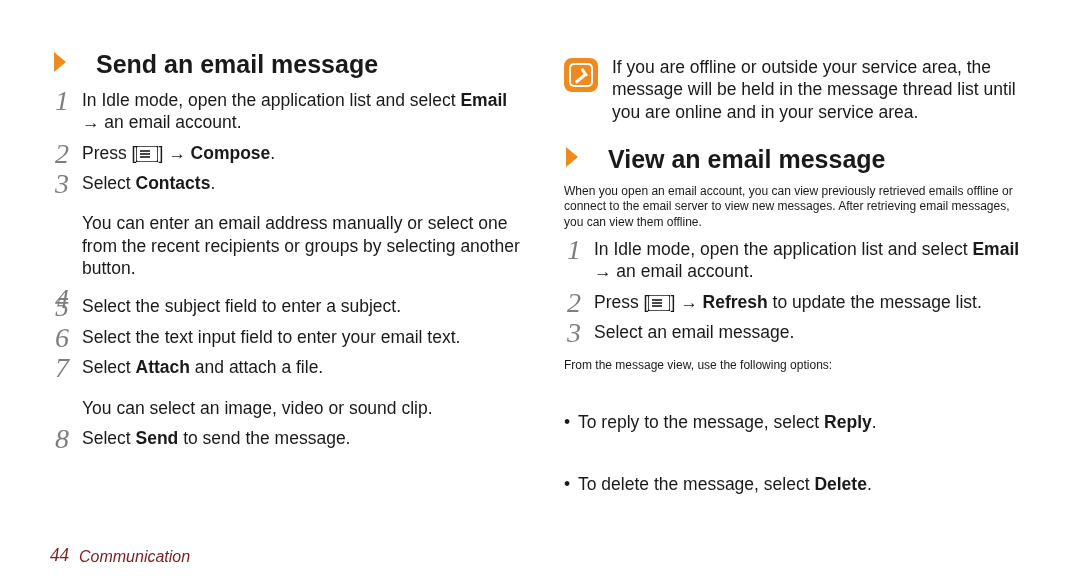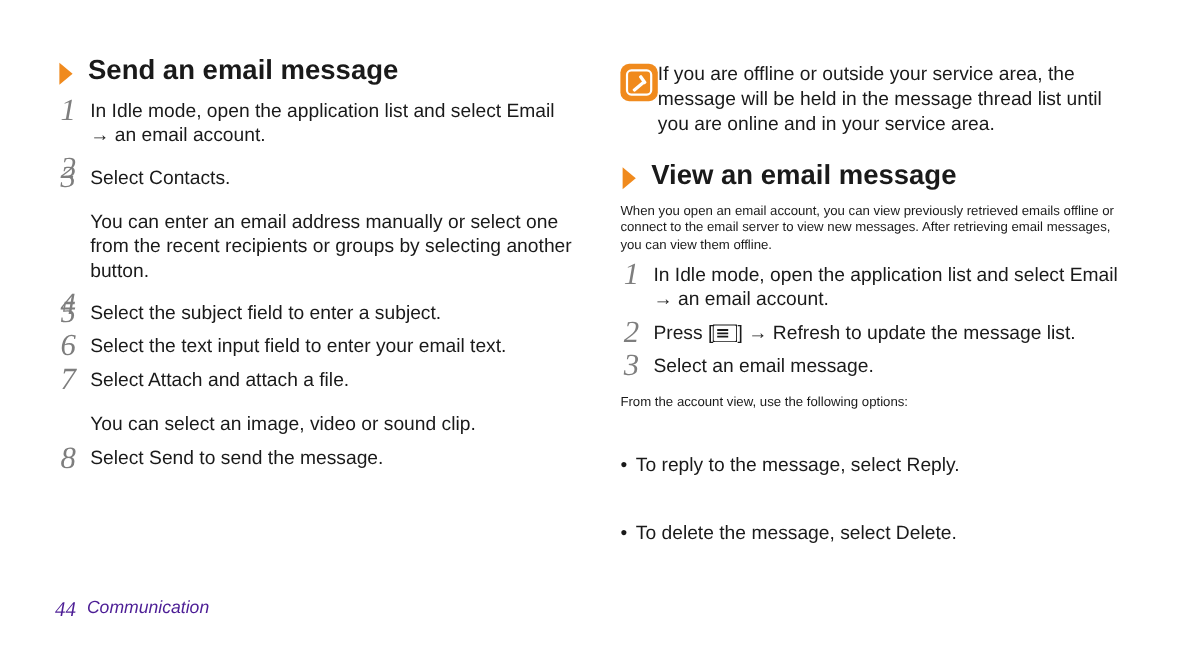--- a/index.html
+++ b/index.html
@@ -14,22 +14,22 @@
     display: flex;
     gap: 40px;
     padding: 50px 48px 0 48px;
   }
   .col {
     flex: 1 1 50%;
     min-width: 0;
   }
   .section-heading {
     display: flex;
-    align-items: flex-end;
-    gap: 10px;
+    align-items: flex-start;
+    gap: 26px;
     font-weight: 700;
     font-size: 25px;
     line-height: 1.15;
     margin-bottom: 10px;
     margin-left: 4px;
   }
   .chev {
     color: #f08a1d;
     font-size: 30px;
     line-height: 0;
@@ -69,20 +69,21 @@
 
   .body-p {
     font-size: 12px;
     line-height: 1.28;
     margin: 0 0 8px 4px;
   }
 
   .info-row {
     display: flex;
     align-items: flex-start;
+    gap: 14px;
     margin: 6px 0 22px 4px;
   }
   .info-icon {
     flex: 0 0 34px;
     height: 34px;
     border-radius: 8px;
     background: #f08a1d;
     display: flex;
     align-items: center;
     justify-content: center;
@@ -136,31 +137,31 @@
     left: 0;
     top: 2px;
   }
 
   .menu-icon {
     display: inline-flex;
     vertical-align: -3px;
   }
   .menu-icon svg { width: 22px; height: 16px; display: block; }
 
-  b, strong { font-weight: 400; }
+  b, strong { font-weight: 700; }
   .arrow { display: inline; }
 
   .footer {
     position: absolute;
     left: 50px;
     bottom: 20px;
     display: flex;
-    align-items: flex-start;
+    align-items: flex-end;
     gap: 10px;
-    color: #4c1d95;
+    color: #7f1d1d;
   }
   .footer-page {
     font-style: italic;
     font-family: Georgia, "Times New Roman", serif;
     font-size: 19px;
   }
   .footer-section {
     font-style: italic;
     font-size: 16px;
   }
@@ -179,20 +180,28 @@
       </span>
       <span>Send an email message</span>
     </h2>
     <ol class="steps">
         <li>
           <span class="step-num">1</span>
           <span class="step-body">In Idle mode, open the application list and select <b>Email</b> <span class="arrow">→</span> an email account.</span>
         </li>
         <li>
           <span class="step-num">2</span>
+          <span class="step-body">Press [<span class="menu-icon">
+              <svg viewBox="0 0 22 16">
+                <rect x="0" y="0" width="22" height="16" rx="2" fill="none" stroke="#1a1a1a" stroke-width="1.6"></rect>
+                <line x1="4" y1="5" x2="14" y2="5" stroke="#1a1a1a" stroke-width="1.6"></line>
+                <line x1="4" y1="8" x2="14" y2="8" stroke="#1a1a1a" stroke-width="1.6"></line>
+                <line x1="4" y1="11" x2="14" y2="11" stroke="#1a1a1a" stroke-width="1.6"></line>
+              </svg>
+            </span>] <span class="arrow">→</span> <b>Compose</b>.</span>
         </li>
         <li>
           <span class="step-num">3</span>
           <span class="step-body">Select <b>Contacts</b>.</span>
           <span class="step-extra">You can enter an email address manually or select one from the recent recipients or groups by selecting another button.</span>
         </li>
         <li>
           <span class="step-num">4</span>
         </li>
         <li>
@@ -248,21 +257,21 @@
                 <line x1="4" y1="11" x2="14" y2="11" stroke="#1a1a1a" stroke-width="1.6"></line>
               </svg>
             </span>] <span class="arrow">→</span> <b>Refresh</b> to update the message list.</span>
         </li>
         <li>
           <span class="step-num">3</span>
           <span class="step-body">Select an email message.</span>
         </li>
       </ol>
 
-    <p class="body-p" style="margin-top:6px;">From the account view, use the following options:</p>
+    <p class="body-p" style="margin-top:6px;">From the message view, use the following options:</p>
 
     <ul class="bullets">
         <li>To reply to the message, select <b>Reply</b>.</li>
         <li>To delete the message, select <b>Delete</b>.</li>
       </ul>
   </div>
 
 </div>
 
 <div class="footer">

